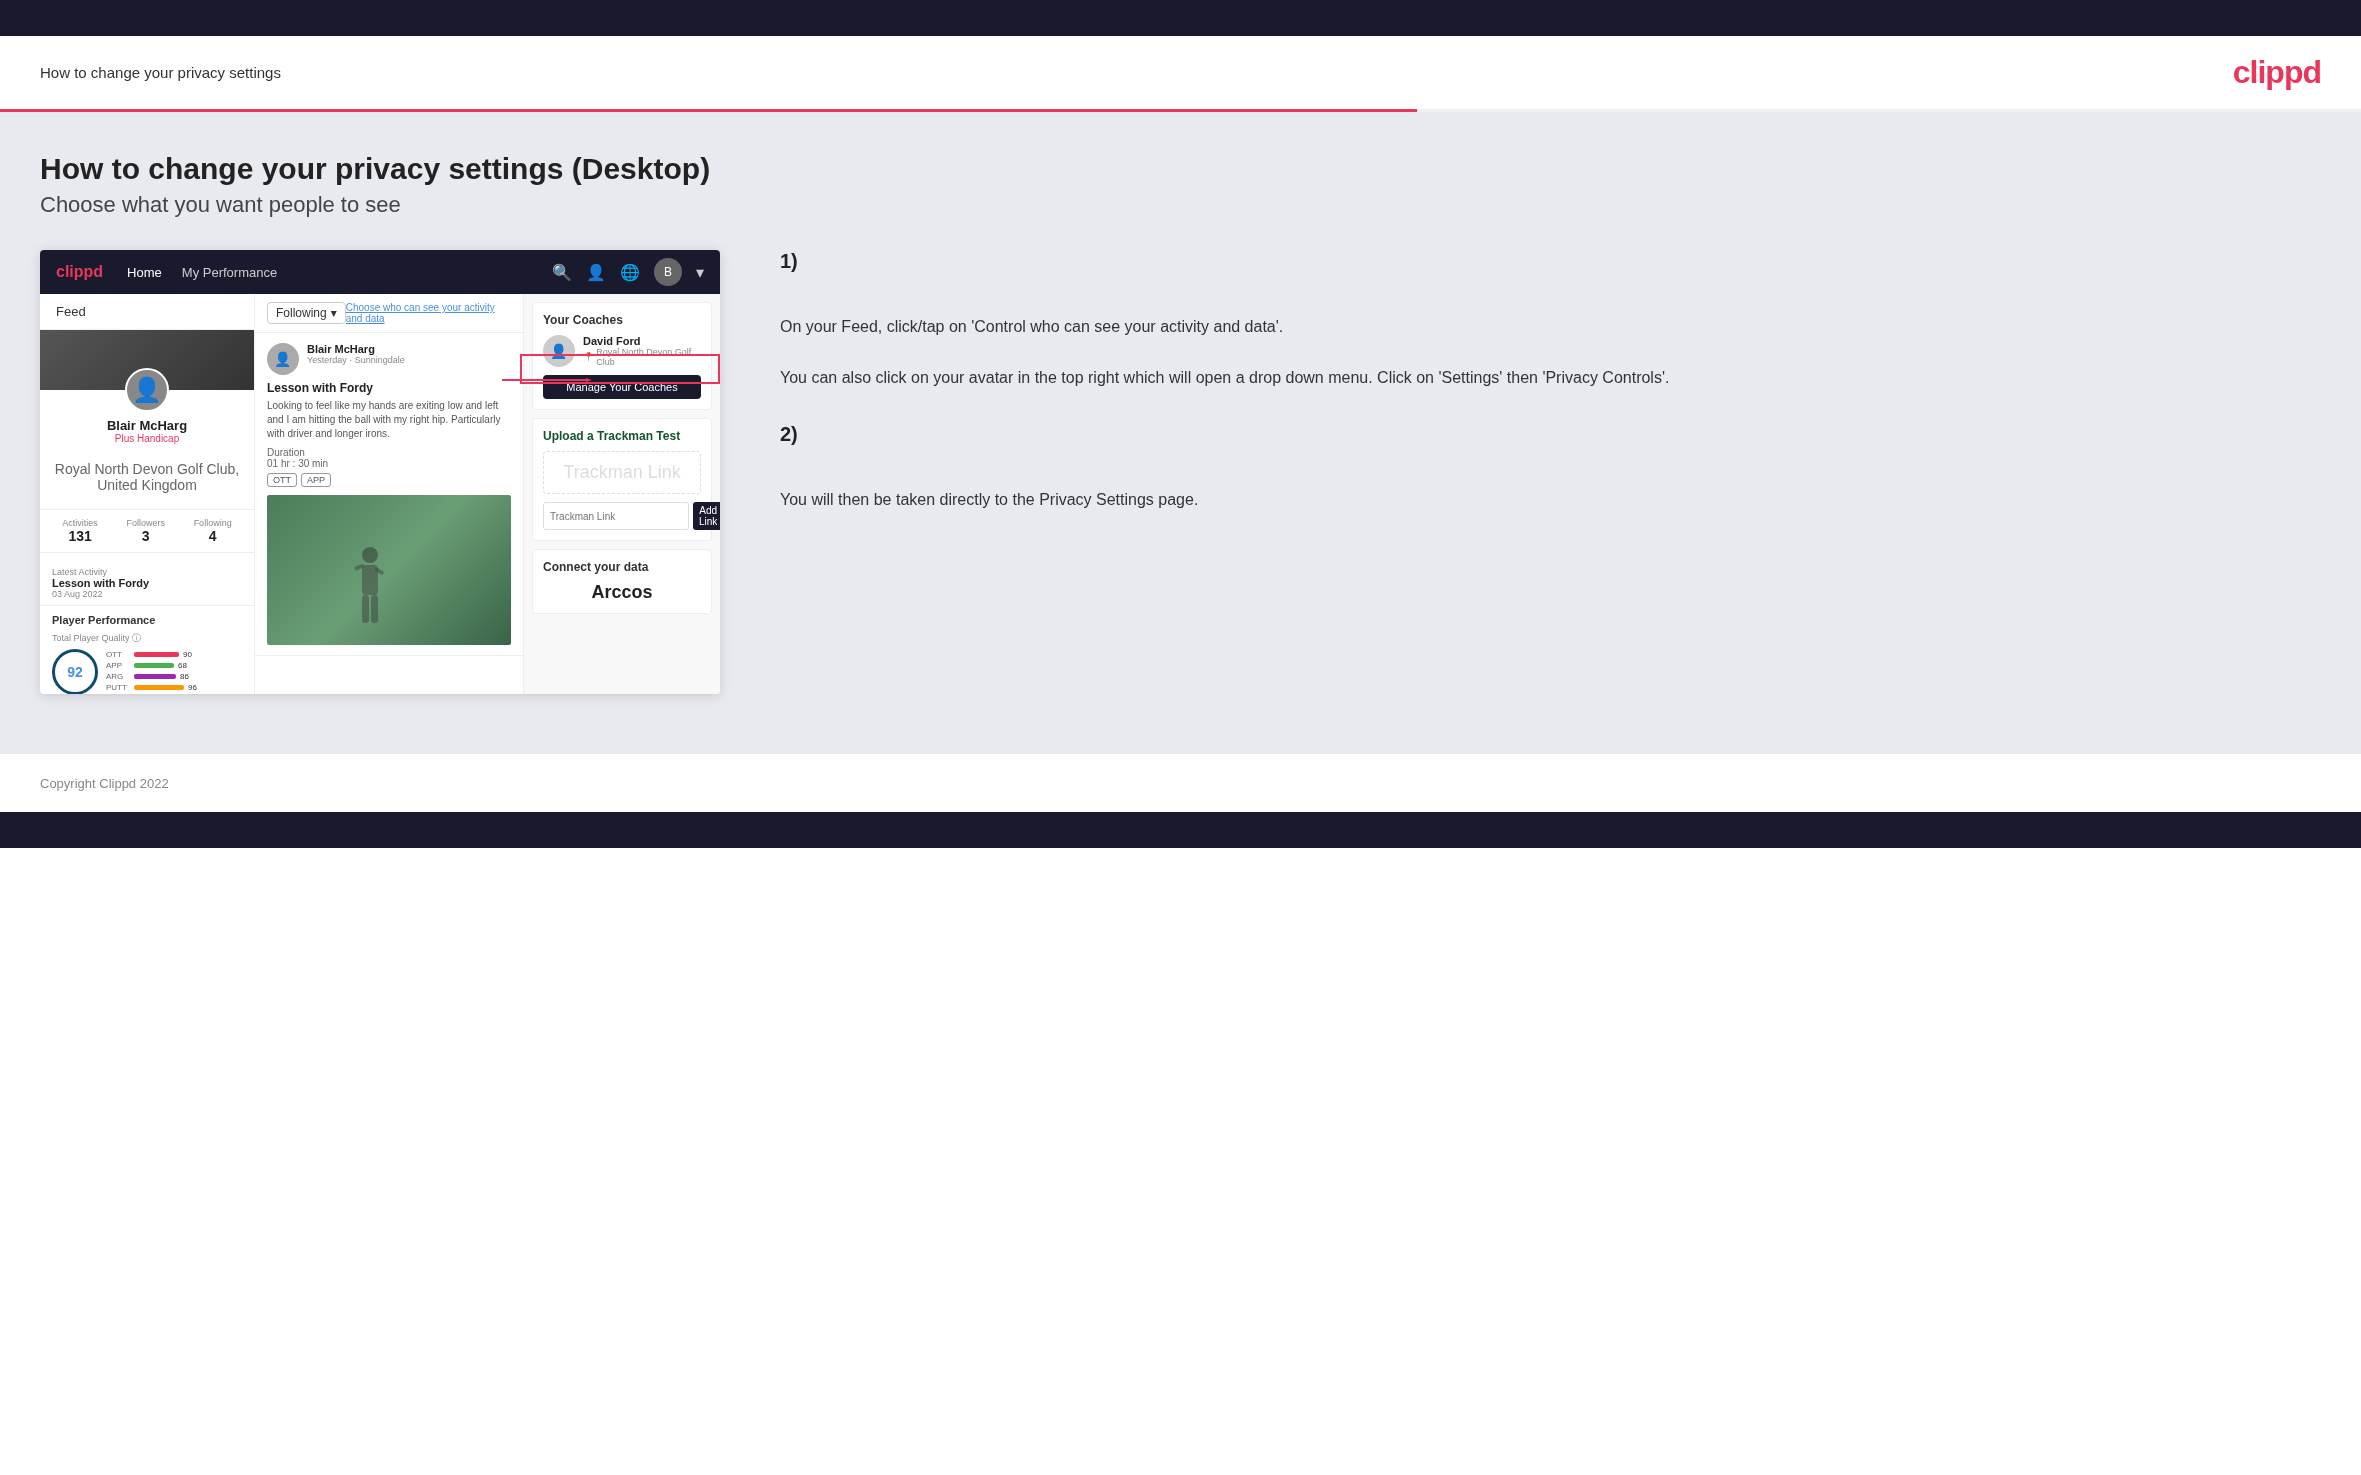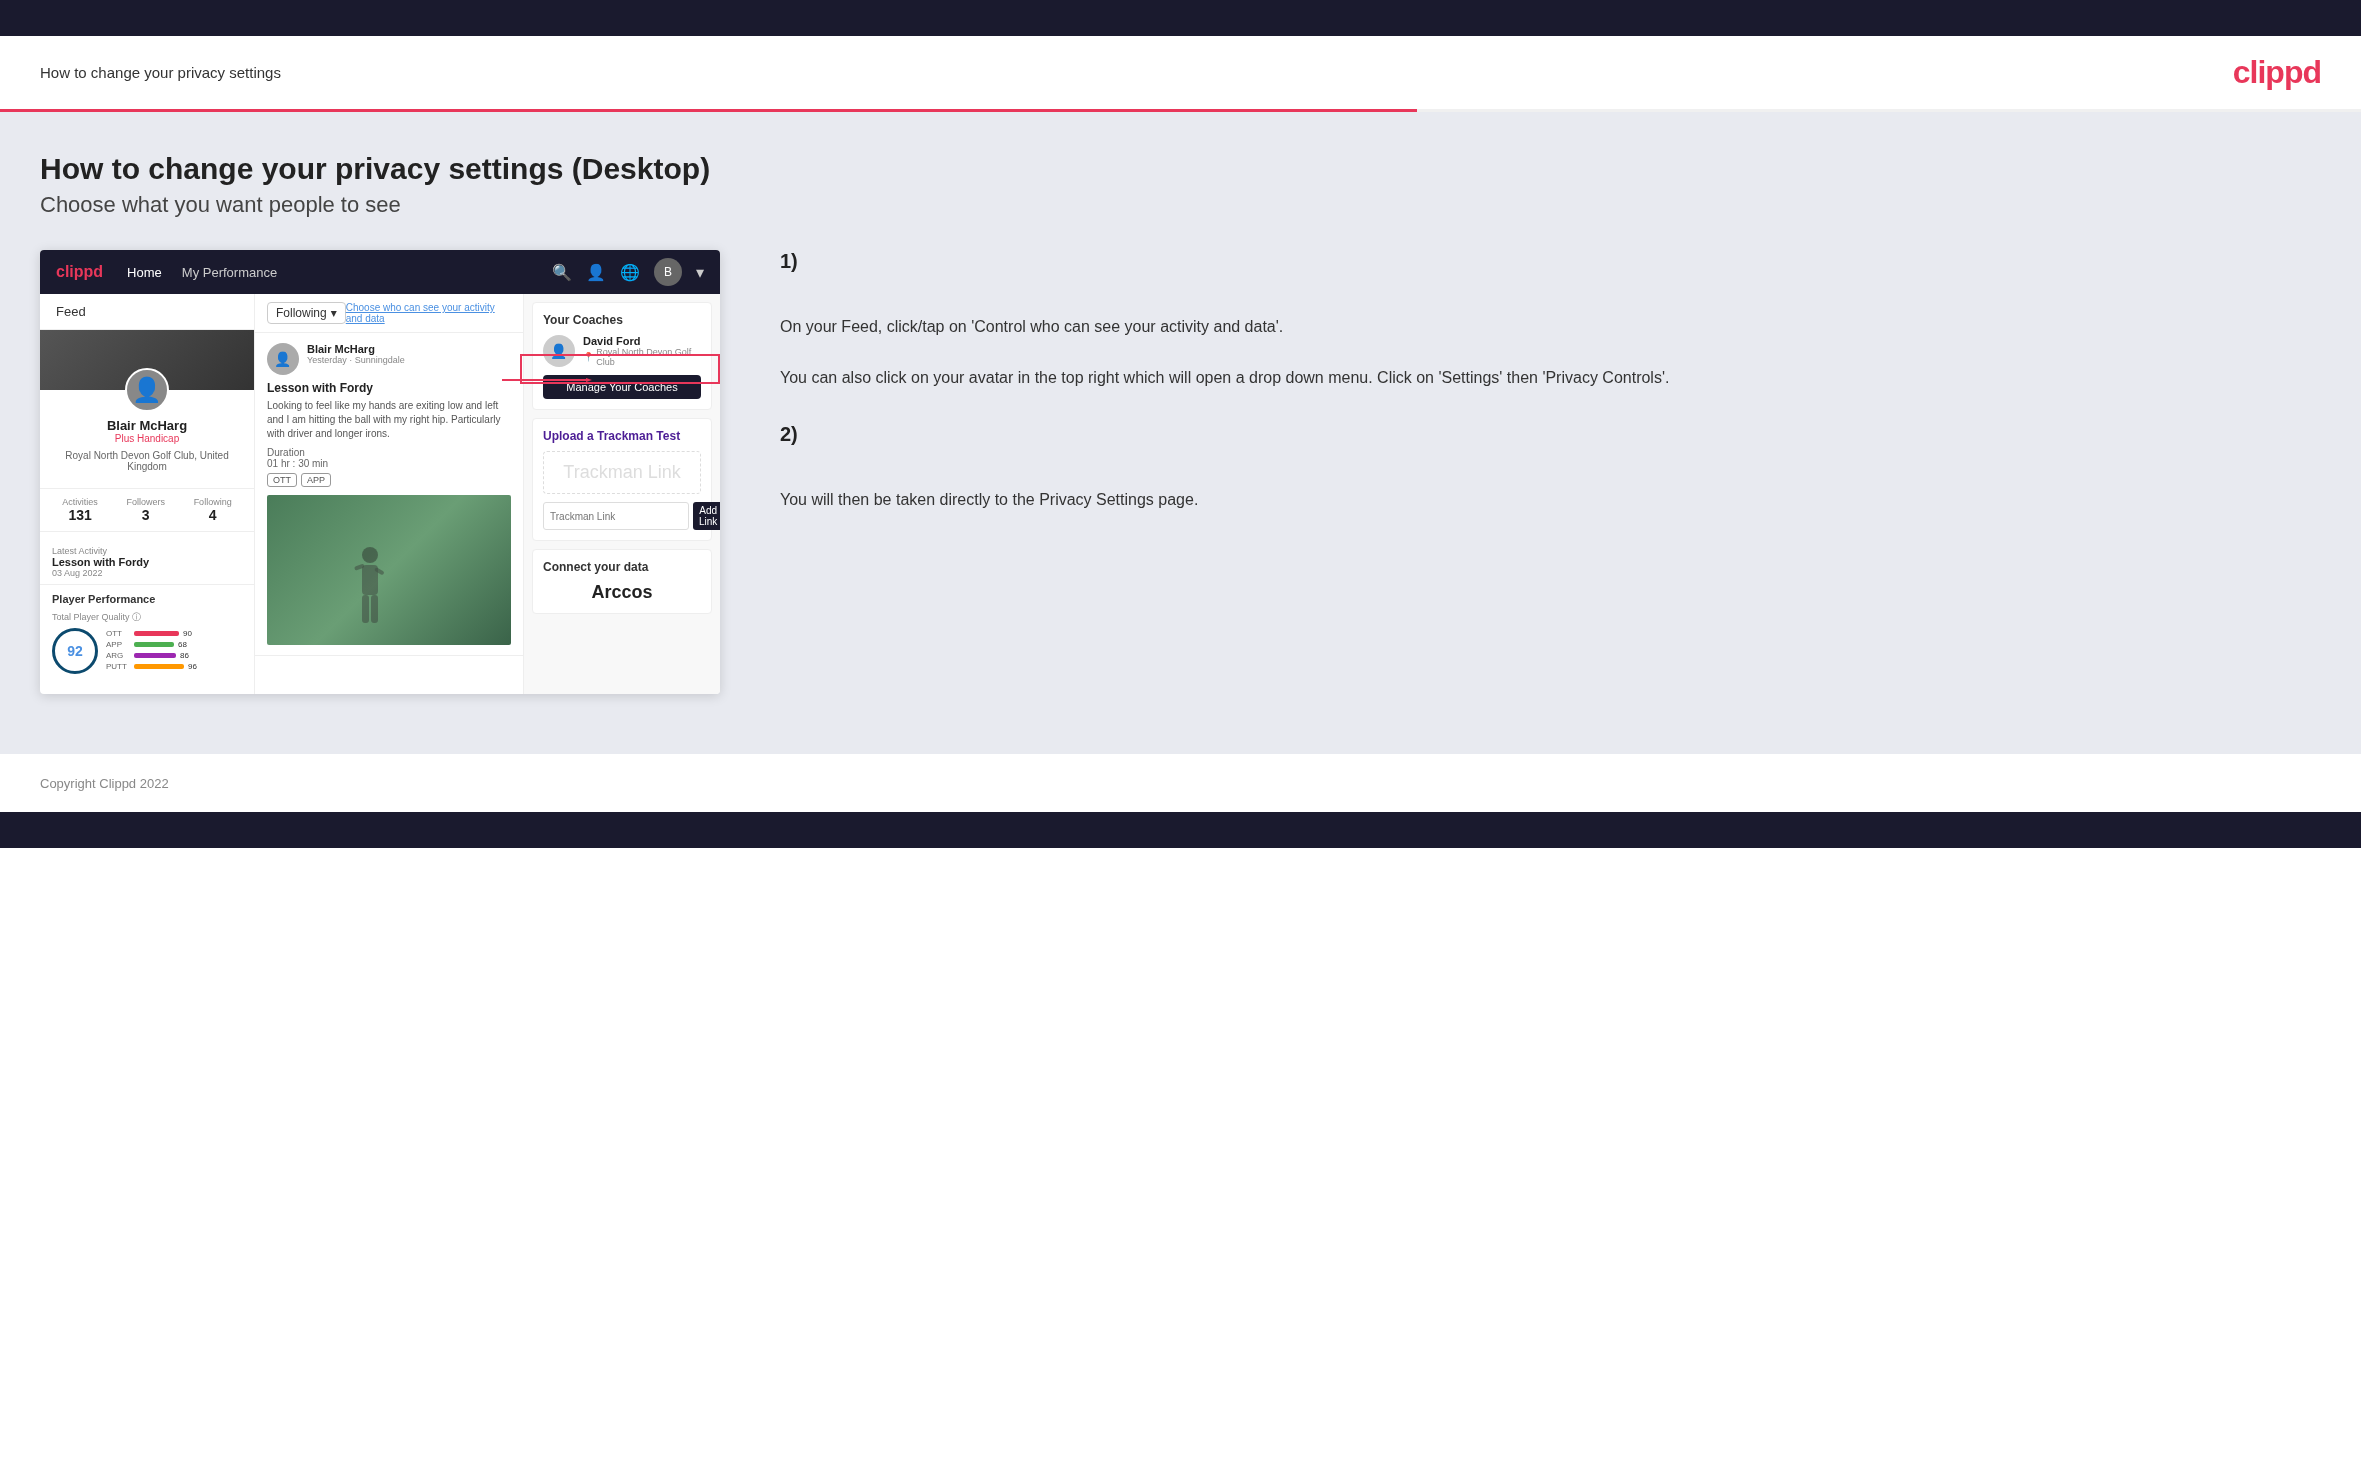--- a/index.html
+++ b/index.html
@@ -179,23 +179,23 @@
       font-weight: 700;
       color: #222;
     }
 
     .profile-handicap {
       font-size: 10px;
       color: #e8375a;
     }
 
     .profile-club {
-      font-size: 10px;
+      font-size: 14px;
       color: #666;
-      margin-top: 6px;
+      margin-top: 17px;
     }
 
     .profile-stats {
       display: flex;
       justify-content: space-around;
       padding: 8px 8px;
       border-top: 1px solid #eee;
       border-bottom: 1px solid #eee;
       margin: 8px 0;
     }
@@ -486,21 +486,21 @@
       background: #fff;
       margin: 0 8px 8px;
       border-radius: 4px;
       padding: 10px;
       border: 1px solid #eee;
     }
 
     .trackman-title {
       font-size: 12px;
       font-weight: 600;
-      color: #4c1d95;
+      color: #14532d;
       margin-bottom: 8px;
     }
 
     .trackman-placeholder {
       font-size: 18px;
       color: #ddd;
       text-align: center;
       padding: 10px 0;
       border: 1px dashed #ddd;
       border-radius: 4px;

